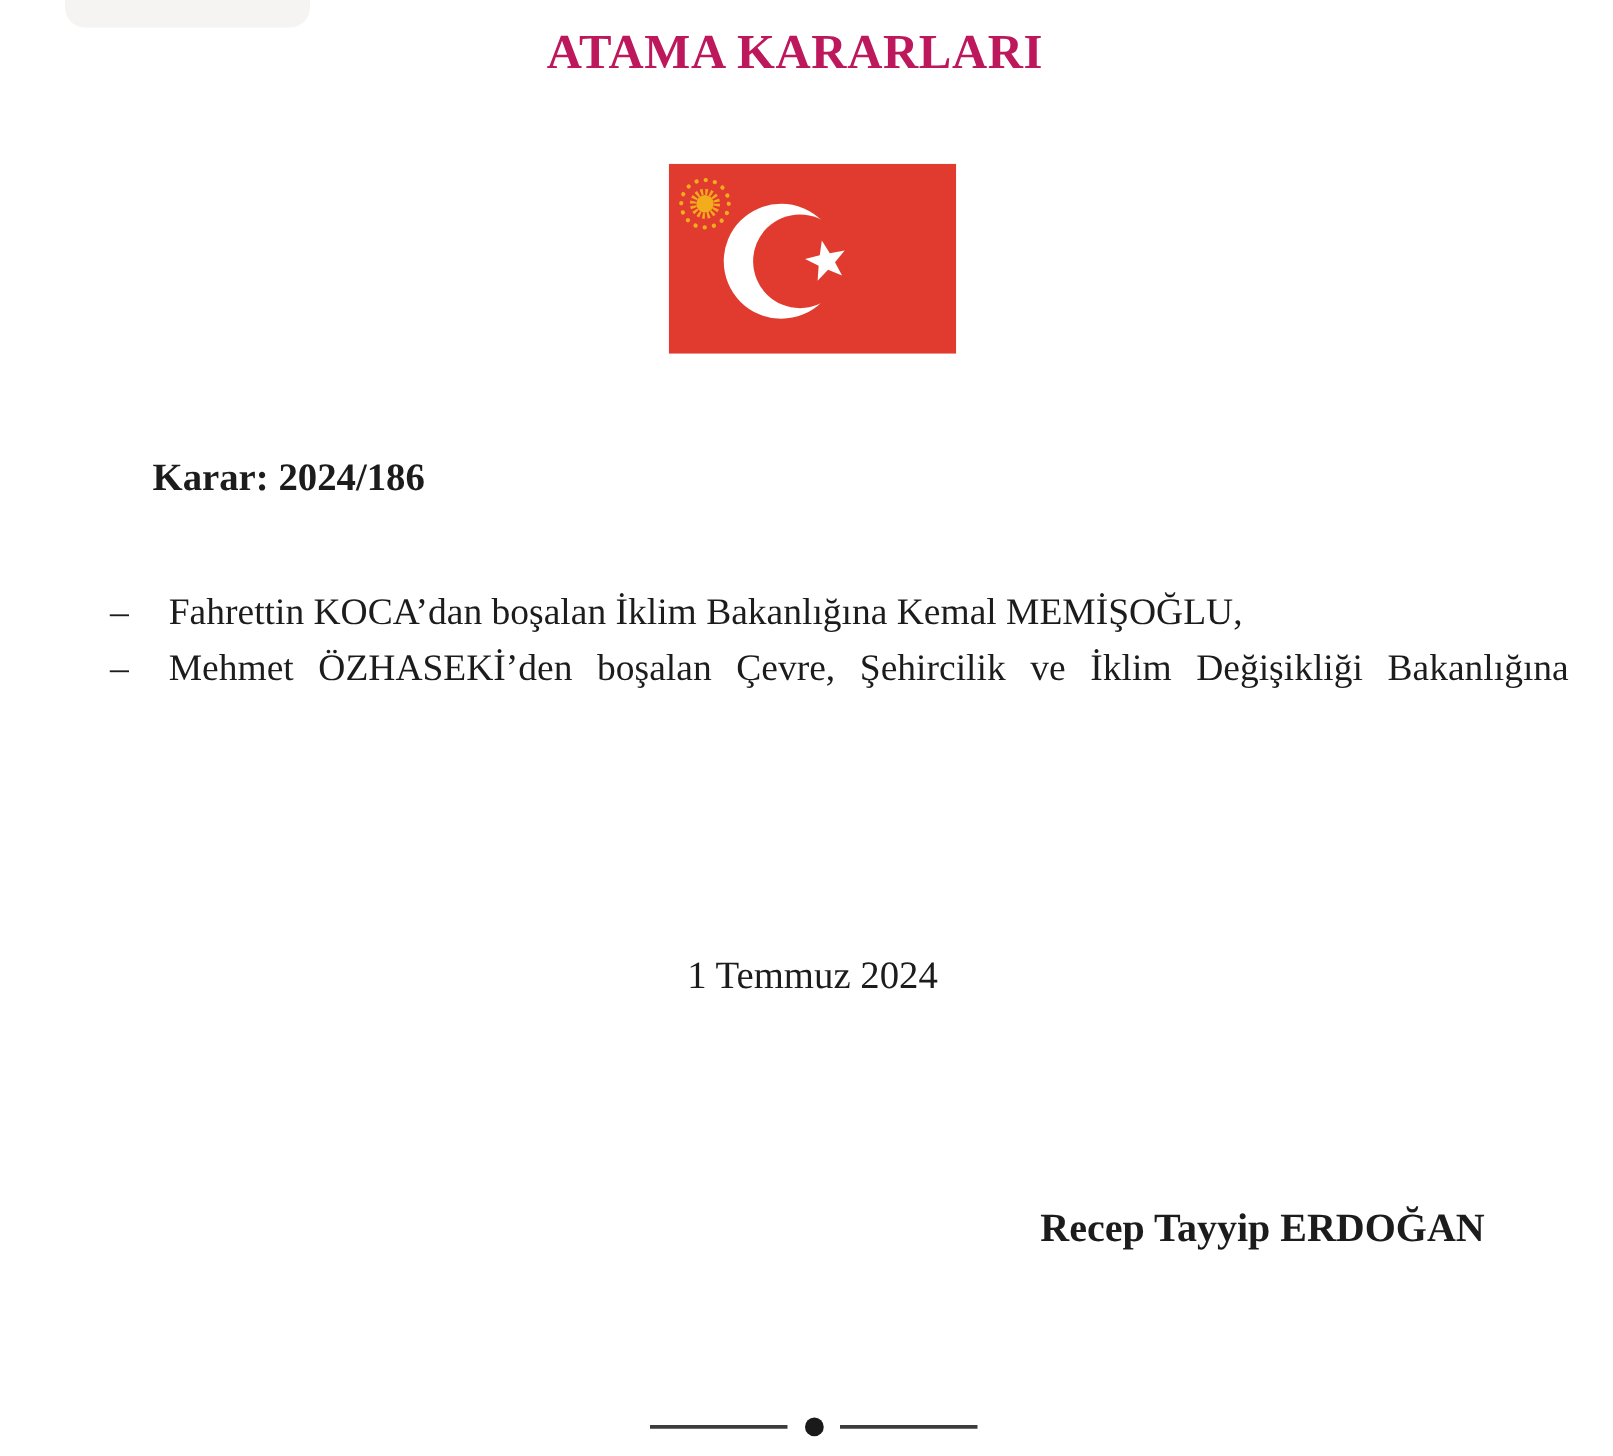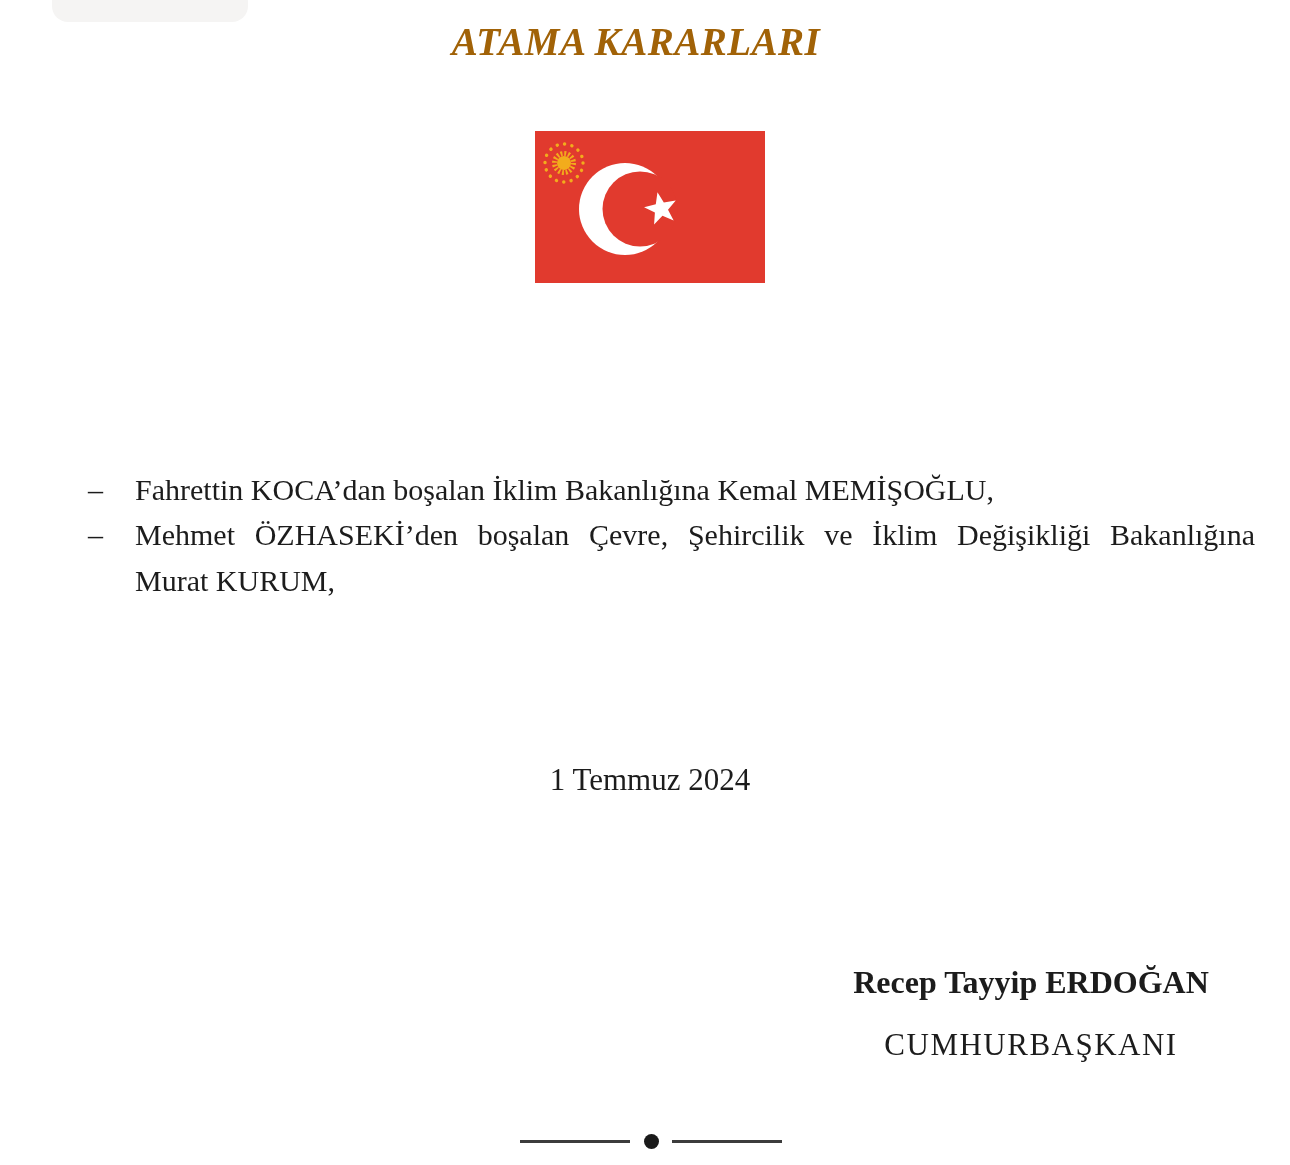--- a/index.html
+++ b/index.html
@@ -14,22 +14,21 @@
   .artifact {
     position:absolute; left:52px; top:-14px;
     width:196px; height:36px;
     background:#f5f4f3;
     border-radius:16px;
   }
   .title {
     position:absolute; left:0; top:19px; width:1272px; margin:0;
     text-align:center;
     font-size:39px; font-weight:700; letter-spacing:0.5px;
-    color:#a16207;
-    font-style:italic;
+    color:#be185d;
   }
   .flag { position:absolute; left:535px; top:131px; width:230px; height:152px; }
   .flag svg { display:block; }
   .issuer {
     position:absolute; left:122px; top:309px;
     font-size:34px;
     text-decoration:underline;
     text-decoration-thickness:2px;
     text-underline-offset:5px;
   }
@@ -52,21 +51,21 @@
   .jline { text-align:justify; text-align-last:justify; }
   .closing {
     position:absolute; left:40px; top:606px; margin:0;
     font-size:30px; width:1180px;
   }
   .date {
     position:absolute; left:0; top:762px; width:1300px;
     text-align:center; font-size:31px;
   }
   .signature {
-    position:absolute; left:846px; top:964px; width:370px;
+    position:absolute; left:825px; top:964px; width:370px;
     text-align:center;
   }
   .sig-name { font-size:32px; font-weight:700; }
   .sig-title { font-size:31px; margin-top:26px; letter-spacing:1.5px; }
   .divider {
     position:absolute; left:520px; top:1128px; width:262px; height:26px;
     display:flex; align-items:center; justify-content:space-between;
   }
   .dline { width:110px; height:3px; background:#3c3c3c; }
   .ddot { width:15px; height:15px; border-radius:50%; background:#1a1a1a; }
@@ -90,43 +89,42 @@
       </g>
       <g>
         <circle cx="90" cy="78" r="46" fill="#FFFFFF"></circle>
         <circle cx="105" cy="78" r="37.5" fill="#E13A2E"></circle>
         <polygon transform="rotate(-12 126 78)" points="126,61 130.1,72.3 142.2,72.7 132.7,80.2 136,91.8 126,85 116,91.8 119.3,80.2 109.8,72.7 121.9,72.3" fill="#FFFFFF"></polygon>
       </g>
     </svg>
   </div>
 
 
+  <div class="decision">Karar: 2024/186</div>
 
 
   <div class="item item-1">
     <span class="bullet">–</span>
     <div class="itext">
       <div>Fahrettin KOCA’dan boşalan İklim Bakanlığına Kemal MEMİŞOĞLU,</div>
     </div>
   </div>
 
   <div class="item item-2">
     <span class="bullet">–</span>
     <div class="itext">
       <div class="jline">Mehmet ÖZHASEKİ’den boşalan Çevre, Şehircilik ve İklim Değişikliği Bakanlığına</div>
-      <div>Murat KURUM,</div>
     </div>
   </div>
 
 
   <div class="date">1 Temmuz 2024</div>
 
   <div class="signature">
     <div class="sig-name">Recep Tayyip ERDOĞAN</div>
-    <div class="sig-title">CUMHURBAŞKANI</div>
   </div>
 
   <div class="divider">
     <span class="dline"></span>
     <span class="ddot"></span>
     <span class="dline"></span>
   </div>
 
 </div>
 

